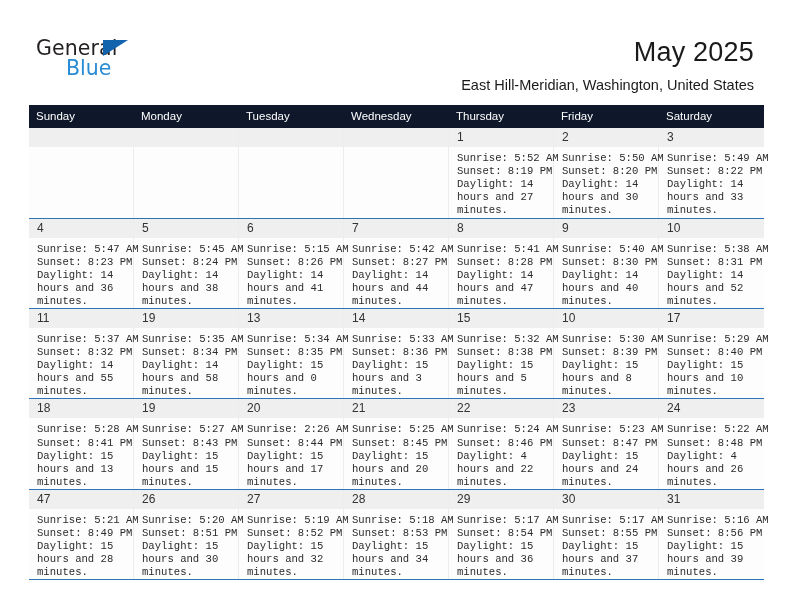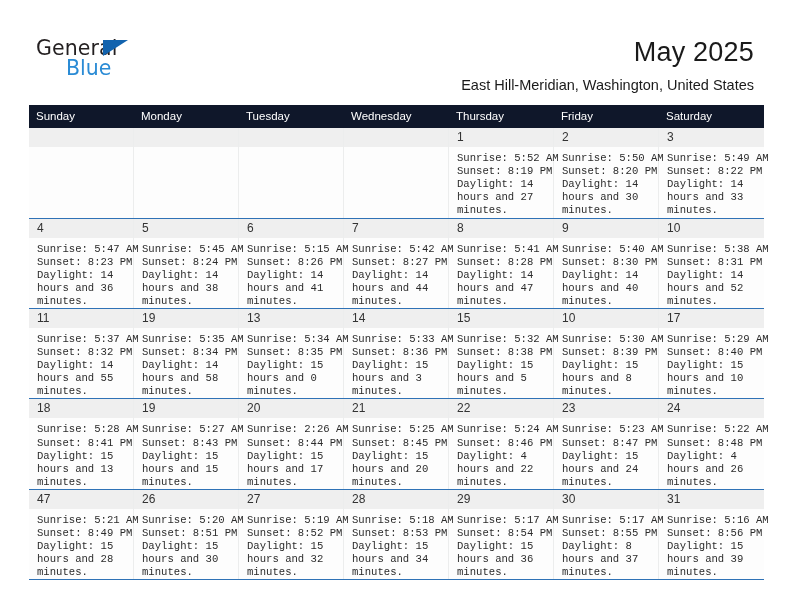--- a/index.html
+++ b/index.html
@@ -505,21 +505,21 @@
                   <div class="wrap">Daylight: 15 hours and 36 minutes.</div>
                 </div>
               </div>
             </td>
             <td>
               <div class="daybox">
                 <div class="daynum">30</div>
                 <div class="dayinfo">
                   <div>Sunrise: 5:17 AM</div>
                   <div>Sunset: 8:55 PM</div>
-                  <div class="wrap">Daylight: 8 hours and 37 minutes.</div>
+                  <div class="wrap">Daylight: 15 hours and 37 minutes.</div>
                 </div>
               </div>
             </td>
             <td class="last-col">
               <div class="daybox">
                 <div class="daynum">31</div>
                 <div class="dayinfo">
                   <div>Sunrise: 5:16 AM</div>
                   <div>Sunset: 8:56 PM</div>
                   <div class="wrap">Daylight: 15 hours and 39 minutes.</div>

